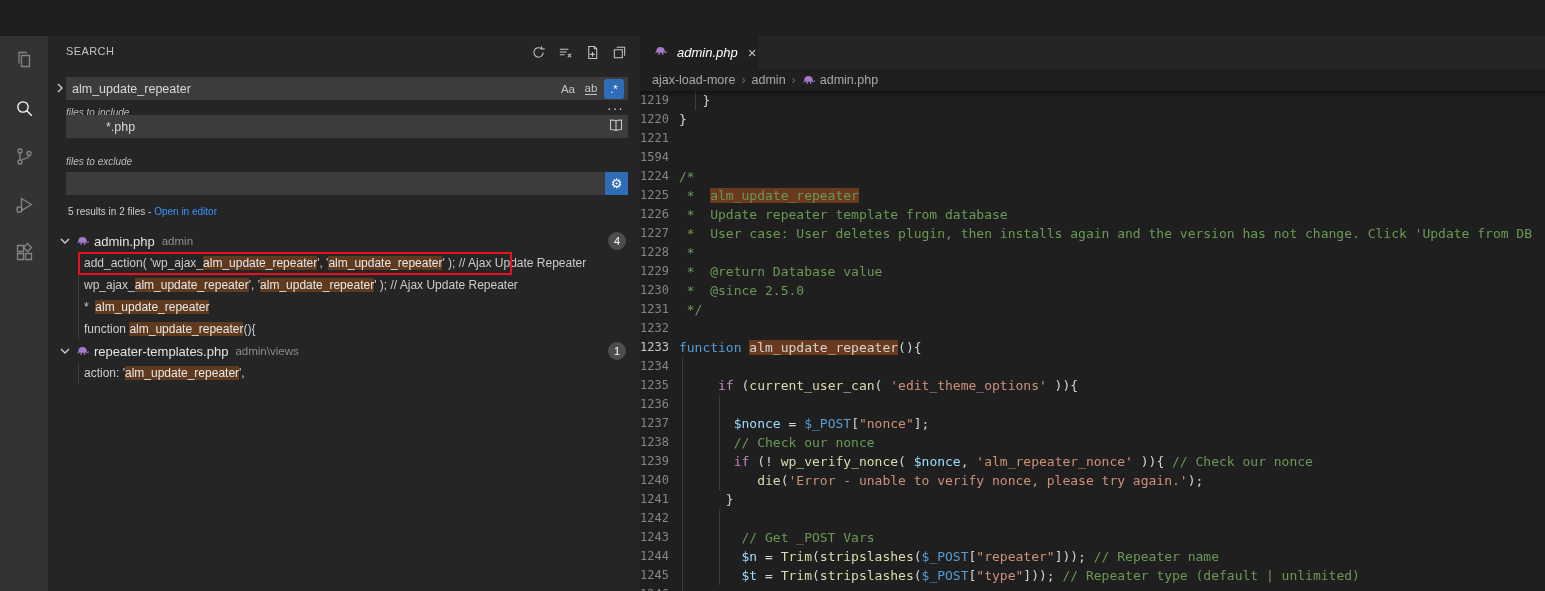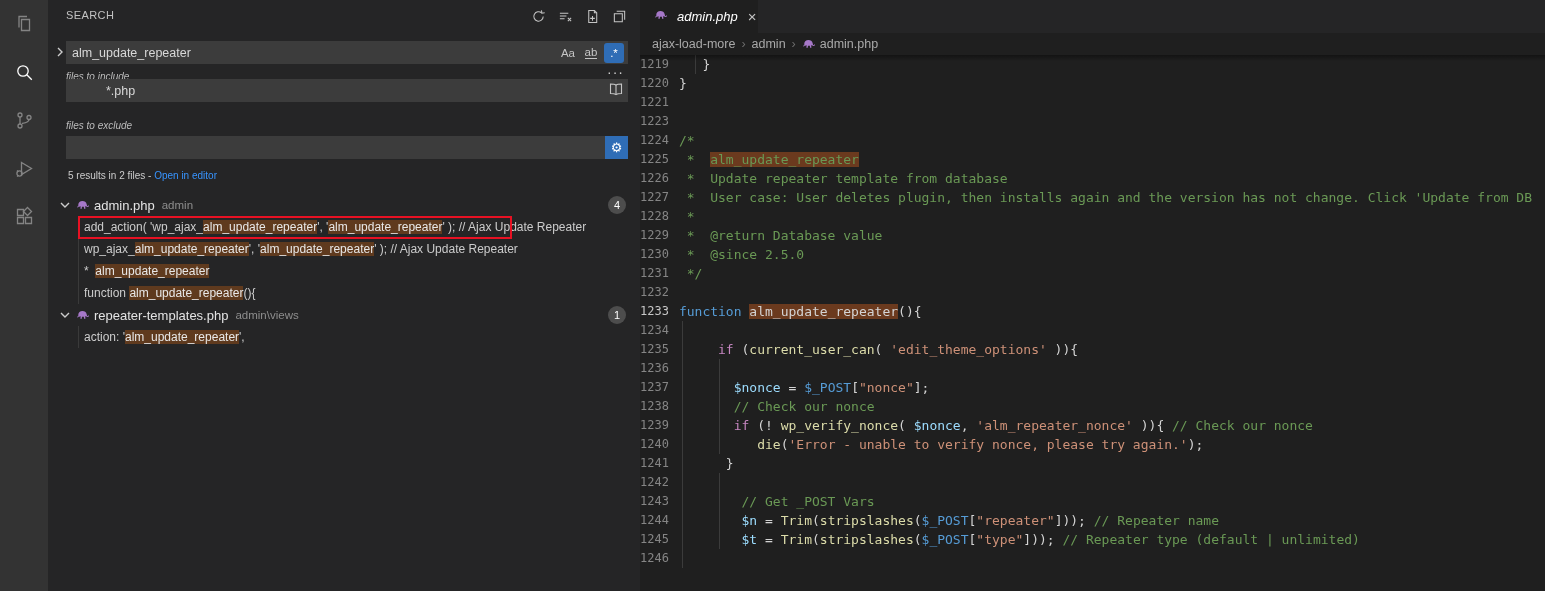--- a/index.html
+++ b/index.html
@@ -1,18 +1,18 @@
 <!DOCTYPE html>
 <html><head>
 <meta charset="utf-8">
 <style>
   * { margin:0; padding:0; box-sizing:border-box; }
   html,body { width:1545px; height:591px; overflow:hidden; background:#1f1f1f;
     font-family:"Liberation Sans", sans-serif; }
-  .root { position:relative; width:1545px; height:511px; }
+  .root { position:relative; width:1545px; height:511px;margin-top:36px; }
 
   
   .activitybar { position:absolute; left:0; top:0; width:48px; height:591px; background:#333333; }
   .ab-item { width:48px; height:48px; display:flex; align-items:center; justify-content:center; cursor:pointer; }
   .ab-item svg { width:23px; height:23px; stroke:#848484; fill:none; stroke-width:1.3; }
   .ab-item.active svg { stroke:#ffffff; }
 
   
   .sidebar { position:absolute; left:48px; top:0; width:592px; height:591px; background:#252526; overflow:hidden; }
   .panel-title { position:absolute; left:18px; top:9px; font-size:11px; letter-spacing:.4px; color:#c2c2c2; }
@@ -262,21 +262,21 @@
           </div>
           <div class="cline">
             <span class="gut">1220</span>
             <span class="ctext"><span class="tk-pl">}</span></span>
           </div>
           <div class="cline">
             <span class="gut">1221</span>
             <span class="ctext"></span>
           </div>
           <div class="cline">
-            <span class="gut">1223</span>
+            <span class="gut">1594</span>
             <span class="ctext"></span>
           </div>
           <div class="cline">
             <span class="gut">1224</span>
             <span class="ctext"><span class="tk-cm">/*</span></span>
           </div>
           <div class="cline">
             <span class="gut">1225</span>
             <span class="ctext"><span class="tk-cm"> *  </span><span class="tk-cm tk-hl">alm_update_repeater</span></span>
           </div>

